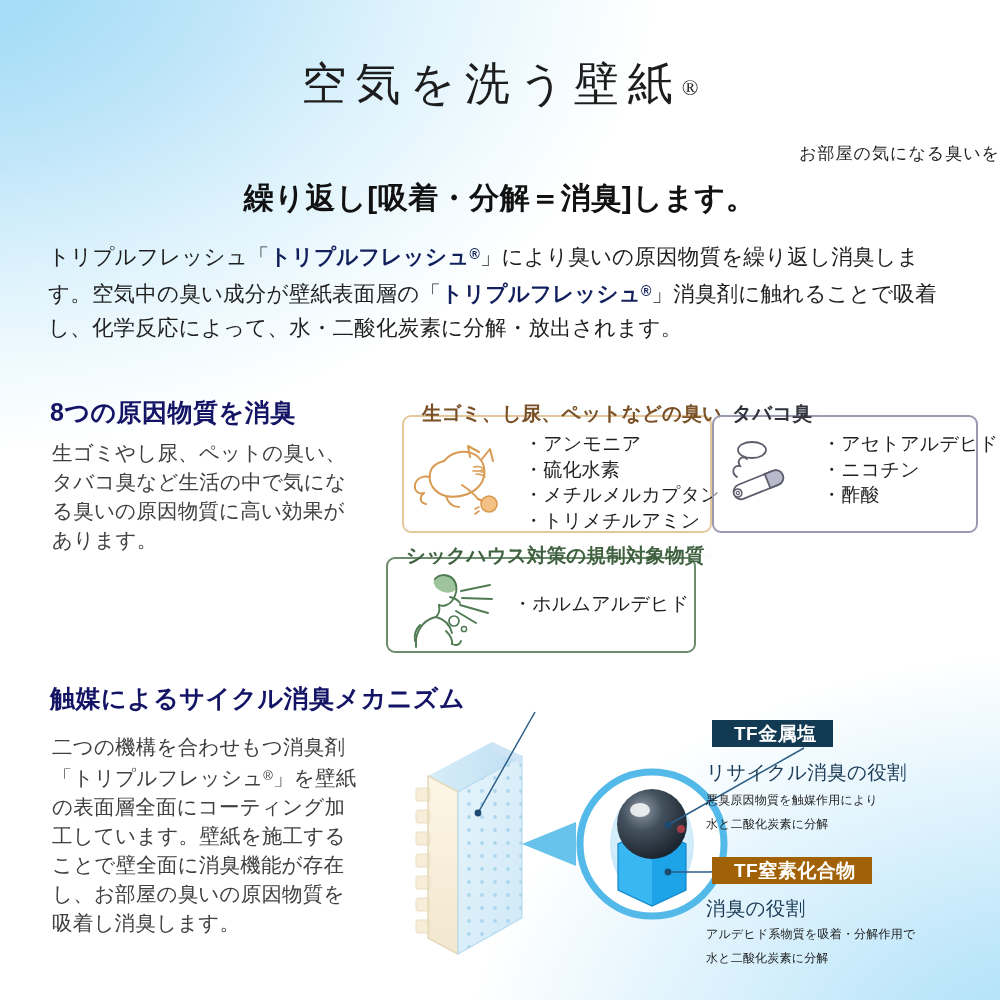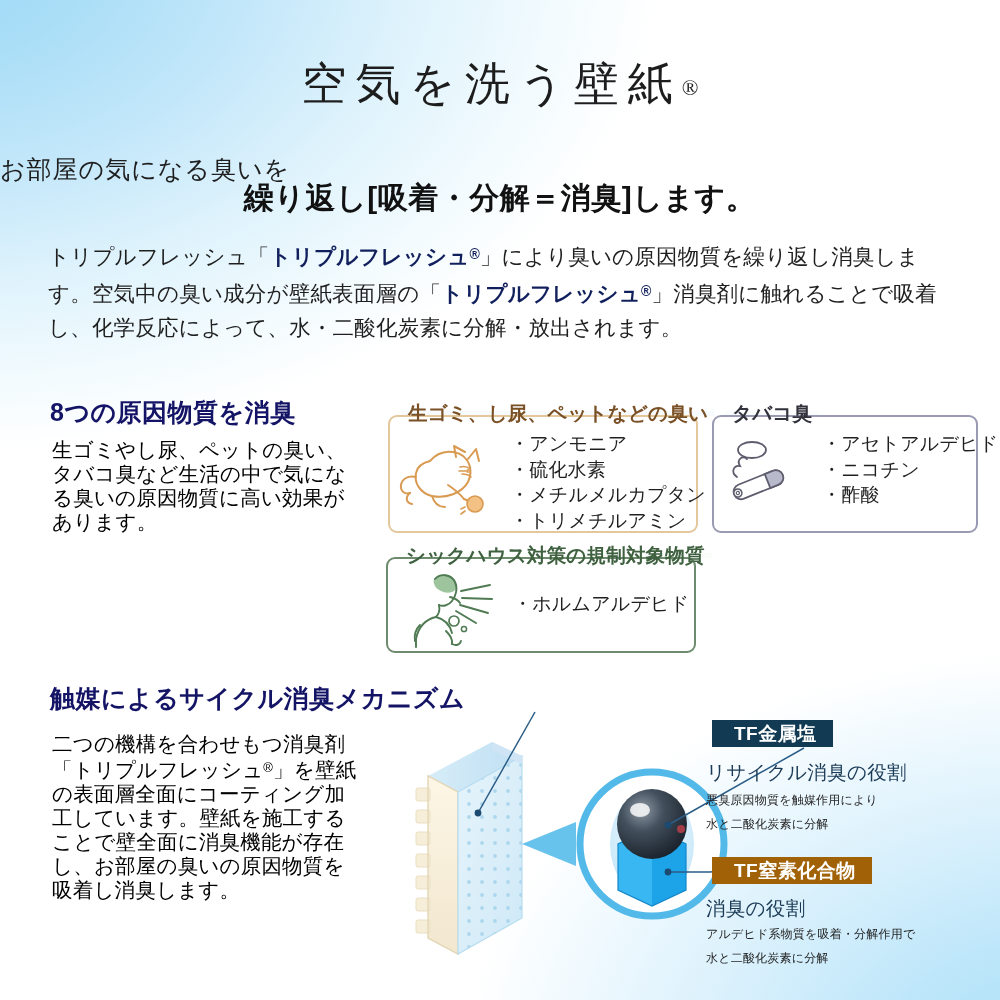--- a/index.html
+++ b/index.html
@@ -72,24 +72,24 @@
     white-space: nowrap;
   }
   #brand-title .reg {
     font-size: 22px;
     letter-spacing: 0;
     vertical-align: 4px;
   }
 
   #lead-small {
     position: absolute;
-    left: 0; top: 147px;
+    left: 0; top: 136px;
     width: 1000px;
-    text-align: left;
-    font-size: 25px;
+    text-align: right;
+    font-size: 17px;
     letter-spacing: 1px;
     color: #1f1f1f;
   }
   #lead-big {
     position: absolute;
     left: 0; top: 172px;
     width: 1000px;
     text-align: center;
     font-size: 30px;
     font-weight: 700;
@@ -123,23 +123,23 @@
     letter-spacing: 0.5px;
     color: #141466;
     white-space: nowrap;
   }
   #heading-odors { left: 50px; top: 390px; }
   #heading-mechanism { left: 50px; top: 676px; }
 
   .section-body {
     position: absolute;
     font-size: 20.5px;
-    line-height: 24px;
+    line-height: 29px;
     letter-spacing: 0.2px;
-    color: #000000;
+    color: #404040;
   }
   #body-odors { left: 52px; top: 432px; width: 300px; }
   #body-mechanism { left: 52px; top: 726px; width: 312px; }
   #body-mechanism .reg { font-size: 13px; vertical-align: 5px; }
 
   
   .odor-box {
     position: absolute;
     box-sizing: border-box;
     border-radius: 9px;
@@ -161,21 +161,21 @@
   .odor-box > .box-title::before {
     content: "";
     position: absolute;
     left: 0; right: 0;
     top: 8px;
     height: 5px;
     z-index: -1;
   }
 
   #box-garbage {
-    left: 388px; top: 409px;
+    left: 402px; top: 409px;
     width: 310px; height: 118px;
     border: 2px solid #e4c79b;
   }
   #box-garbage .box-title { color: #7a5126; }
   #box-garbage .box-title::before { background: #f8fbfd; }
 
   #box-tobacco {
     left: 712px; top: 409px;
     width: 266px; height: 118px;
     border: 2px solid #9a9ab3;

